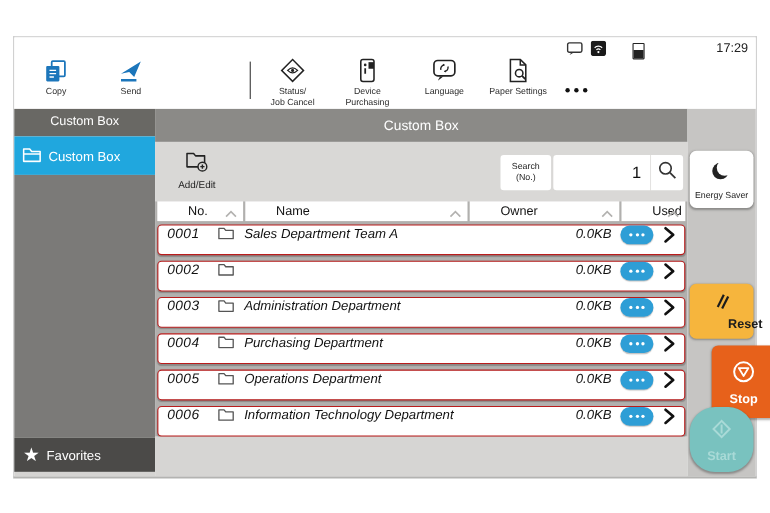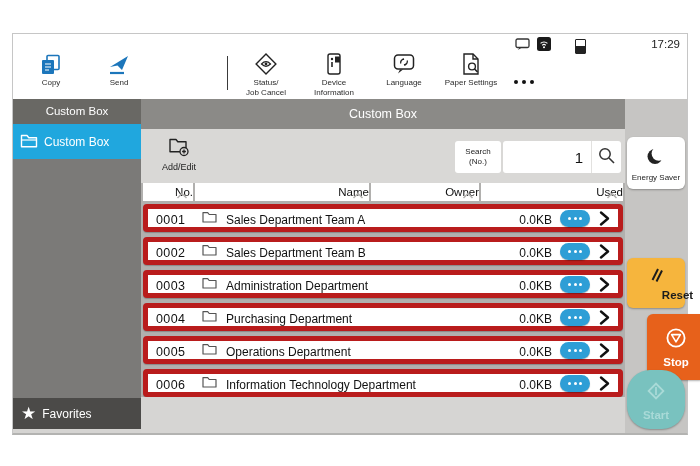--- a/index.html
+++ b/index.html
@@ -45,28 +45,28 @@
     font-size:8px;line-height:1.25;color:#222;white-space:pre-line;}
   .search-input{position:absolute;right:34px;top:12px;width:88px;height:32px;border:none;
     background:#fff;border-radius:3px 0 0 3px;text-align:right;font-size:15px;color:#111;
     padding:0 8px 0 4px;box-sizing:border-box;outline:none;font-family:"Liberation Sans",sans-serif;}
   .search-btn{position:absolute;right:4px;top:12px;width:30px;height:32px;background:#fff;
     border-radius:0 3px 3px 0;border-left:1px solid #e2e1df;display:flex;align-items:center;
     justify-content:center;cursor:pointer;box-sizing:border-box;}
 
   .list-region{position:absolute;left:128px;top:149px;width:484px;height:214px;background:#b1b0ae;}
   .thead{display:flex;gap:2px;margin:0 2px 3px 2px;height:18px;}
-  .th{background:#fff;position:relative;display:flex;align-items:center;justify-content:flex-end;
-    font-size:11.5px;color:#111;cursor:pointer;}
+  .th{background:#fff;position:relative;display:flex;align-items:center;justify-content:flex-start;
+    font-size:11.5px;color:#111;cursor:pointer;padding-left:28px;}
   .th .caret{position:absolute;right:5px;top:6px;}
   .th-no{width:50px;}.th-name{width:174px;}.th-owner{width:108px;}.th-used{flex:1;}
 
-  .row{margin:0 2px 5px 2px;height:28px;background:#fff;border:5px solid #b91c1c;border-radius:4px;
-    box-shadow:0 1px 1px rgba(0,0,0,.22);display:flex;align-items:flex-end;padding:0 8px;
-    box-sizing:border-box;cursor:pointer;}
+  .row{margin:0 2px 5px 2px;height:28px;background:#fff;border:1px solid #b91c1c;border-radius:4px;
+    box-shadow:0 1px 1px rgba(0,0,0,.22);display:flex;align-items:flex-start;padding:0 8px;
+    box-sizing:border-box;cursor:pointer;font-style:italic;}
   .row-no{width:46px;font-size:12.5px;color:#111;letter-spacing:.4px;}
   .row-name{margin-left:9px;font-size:12px;color:#111;}
   .row-used{margin-left:auto;font-size:12px;color:#111;}
   .pill{margin-left:8px;width:30px;height:17px;background:#2e9ed6;border-radius:9px;
     box-shadow:0 1px 1px rgba(0,0,0,.25);display:flex;align-items:center;justify-content:center;
     gap:2.5px;cursor:pointer;}
   .pill i{width:3px;height:3px;border-radius:50%;background:#fff;}
   .row .chev{margin-left:9px;display:flex;}
 
   .bottom-strip{position:absolute;left:128px;top:363px;width:484px;height:36px;background:#d6d5d3;}
@@ -150,21 +150,21 @@
       <div class="tb-item" style="left:289px">
         <div class="ticon">
           <svg width="20" height="24" viewBox="0 0 20 24">
               <rect x="4" y="2" width="12" height="20" rx="2" fill="none" stroke="#222" stroke-width="1.4"></rect>
               <rect x="11" y="4.5" width="5" height="6" fill="#222"></rect>
               <circle cx="8" cy="7" r="1.2" fill="#222"></circle>
               <path d="M8 10 v5" stroke="#222" stroke-width="1.6"></path>
             </svg>
         </div>
         <div class="tb-label">Device
-Information</div>
+Purchasing</div>
       </div>
 
       <div class="tb-item" style="left:359px">
         <div class="ticon">
           <svg width="24" height="24" viewBox="0 0 24 24">
               <rect x="2.5" y="3" width="19" height="14" rx="3.5" fill="none" stroke="#222" stroke-width="1.5"></rect>
               <path d="M8 17.5 L6 21.5 L11 17.5 Z" fill="#222"></path>
               <path d="M8.8 11.5 a3.4 3.4 0 0 1 3.2 -4.4" fill="none" stroke="#222" stroke-width="1.3"></path>
               <path d="M10.8 6 l1.6 1.2 -1.9 1" fill="#222"></path>
               <path d="M15.2 8.5 a3.4 3.4 0 0 1 -3.2 4.4" fill="none" stroke="#222" stroke-width="1.3"></path>
@@ -289,21 +289,20 @@
     </span>
   </div>
 
   <div class="row">
     <span class="row-no">0002</span>
     <span>
       <svg width="15" height="13" viewBox="0 0 15 13">
                 <path d="M1 2.6 h4.7 l1.5 1.9 H14 v7.5 H1 Z" fill="#fff" stroke="#555" stroke-width="1.2" stroke-linejoin="round"></path>
               </svg>
     </span>
-    <span class="row-name">Sales Department Team B</span>
     <span class="row-used">0.0KB</span>
     <span class="pill">
               <i></i>
               <i></i>
               <i></i>
             </span>
     <span class="chev">
       <svg width="11" height="17" viewBox="0 0 11 17">
                 <path d="M2 2.5 L9 8.5 L2 14.5" fill="none" stroke="#111" stroke-width="2.4" stroke-linecap="round" stroke-linejoin="round"></path>
               </svg>

